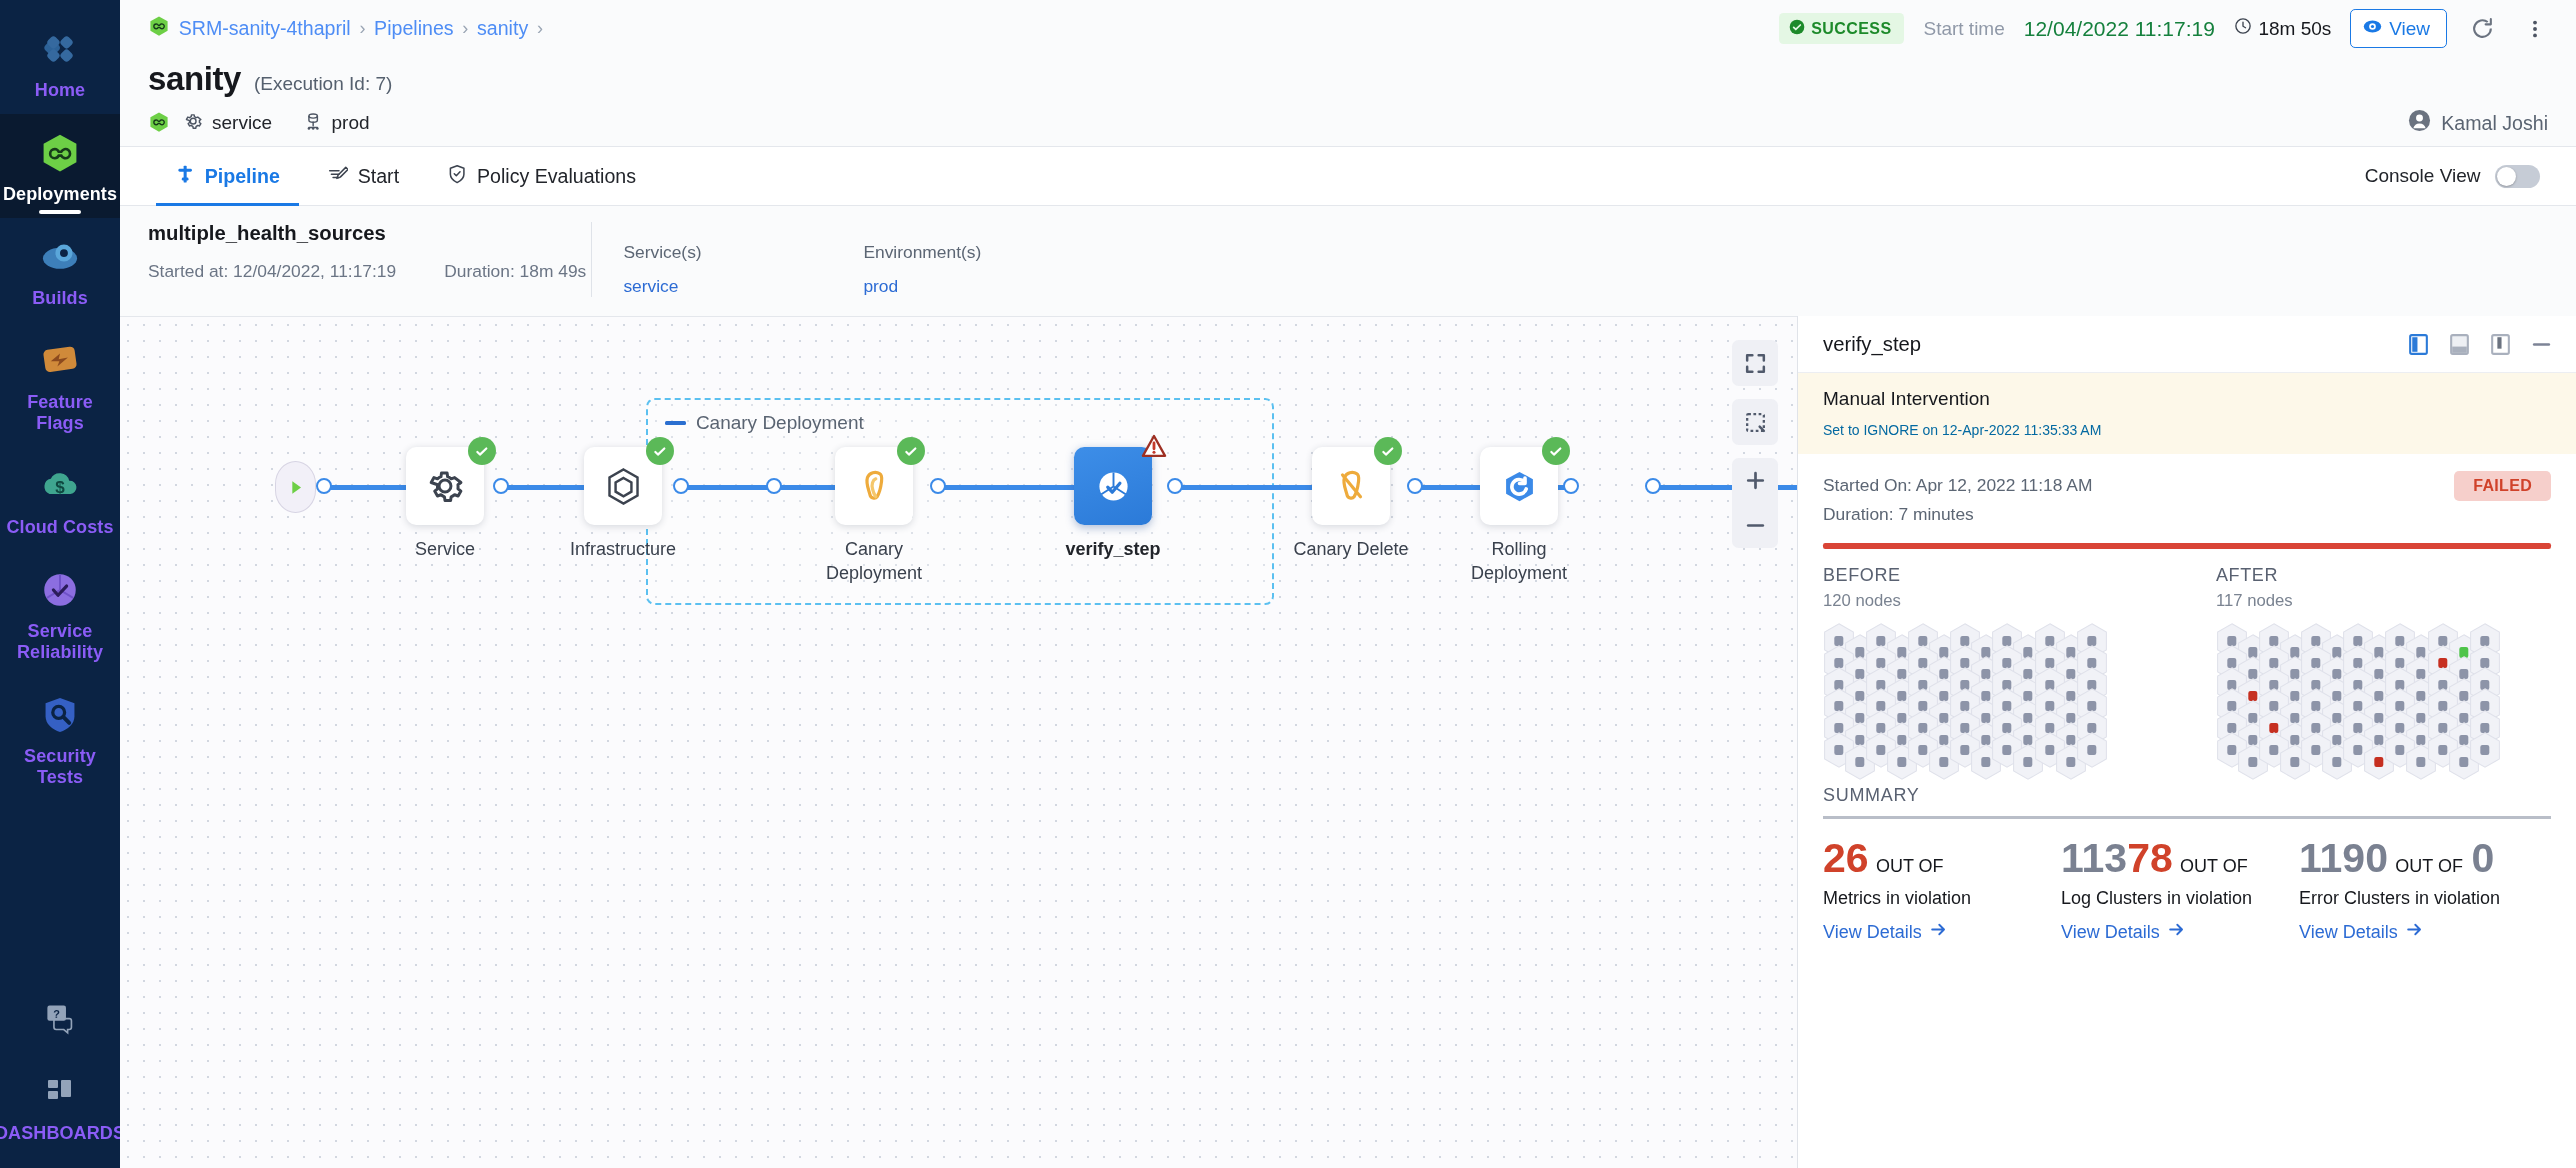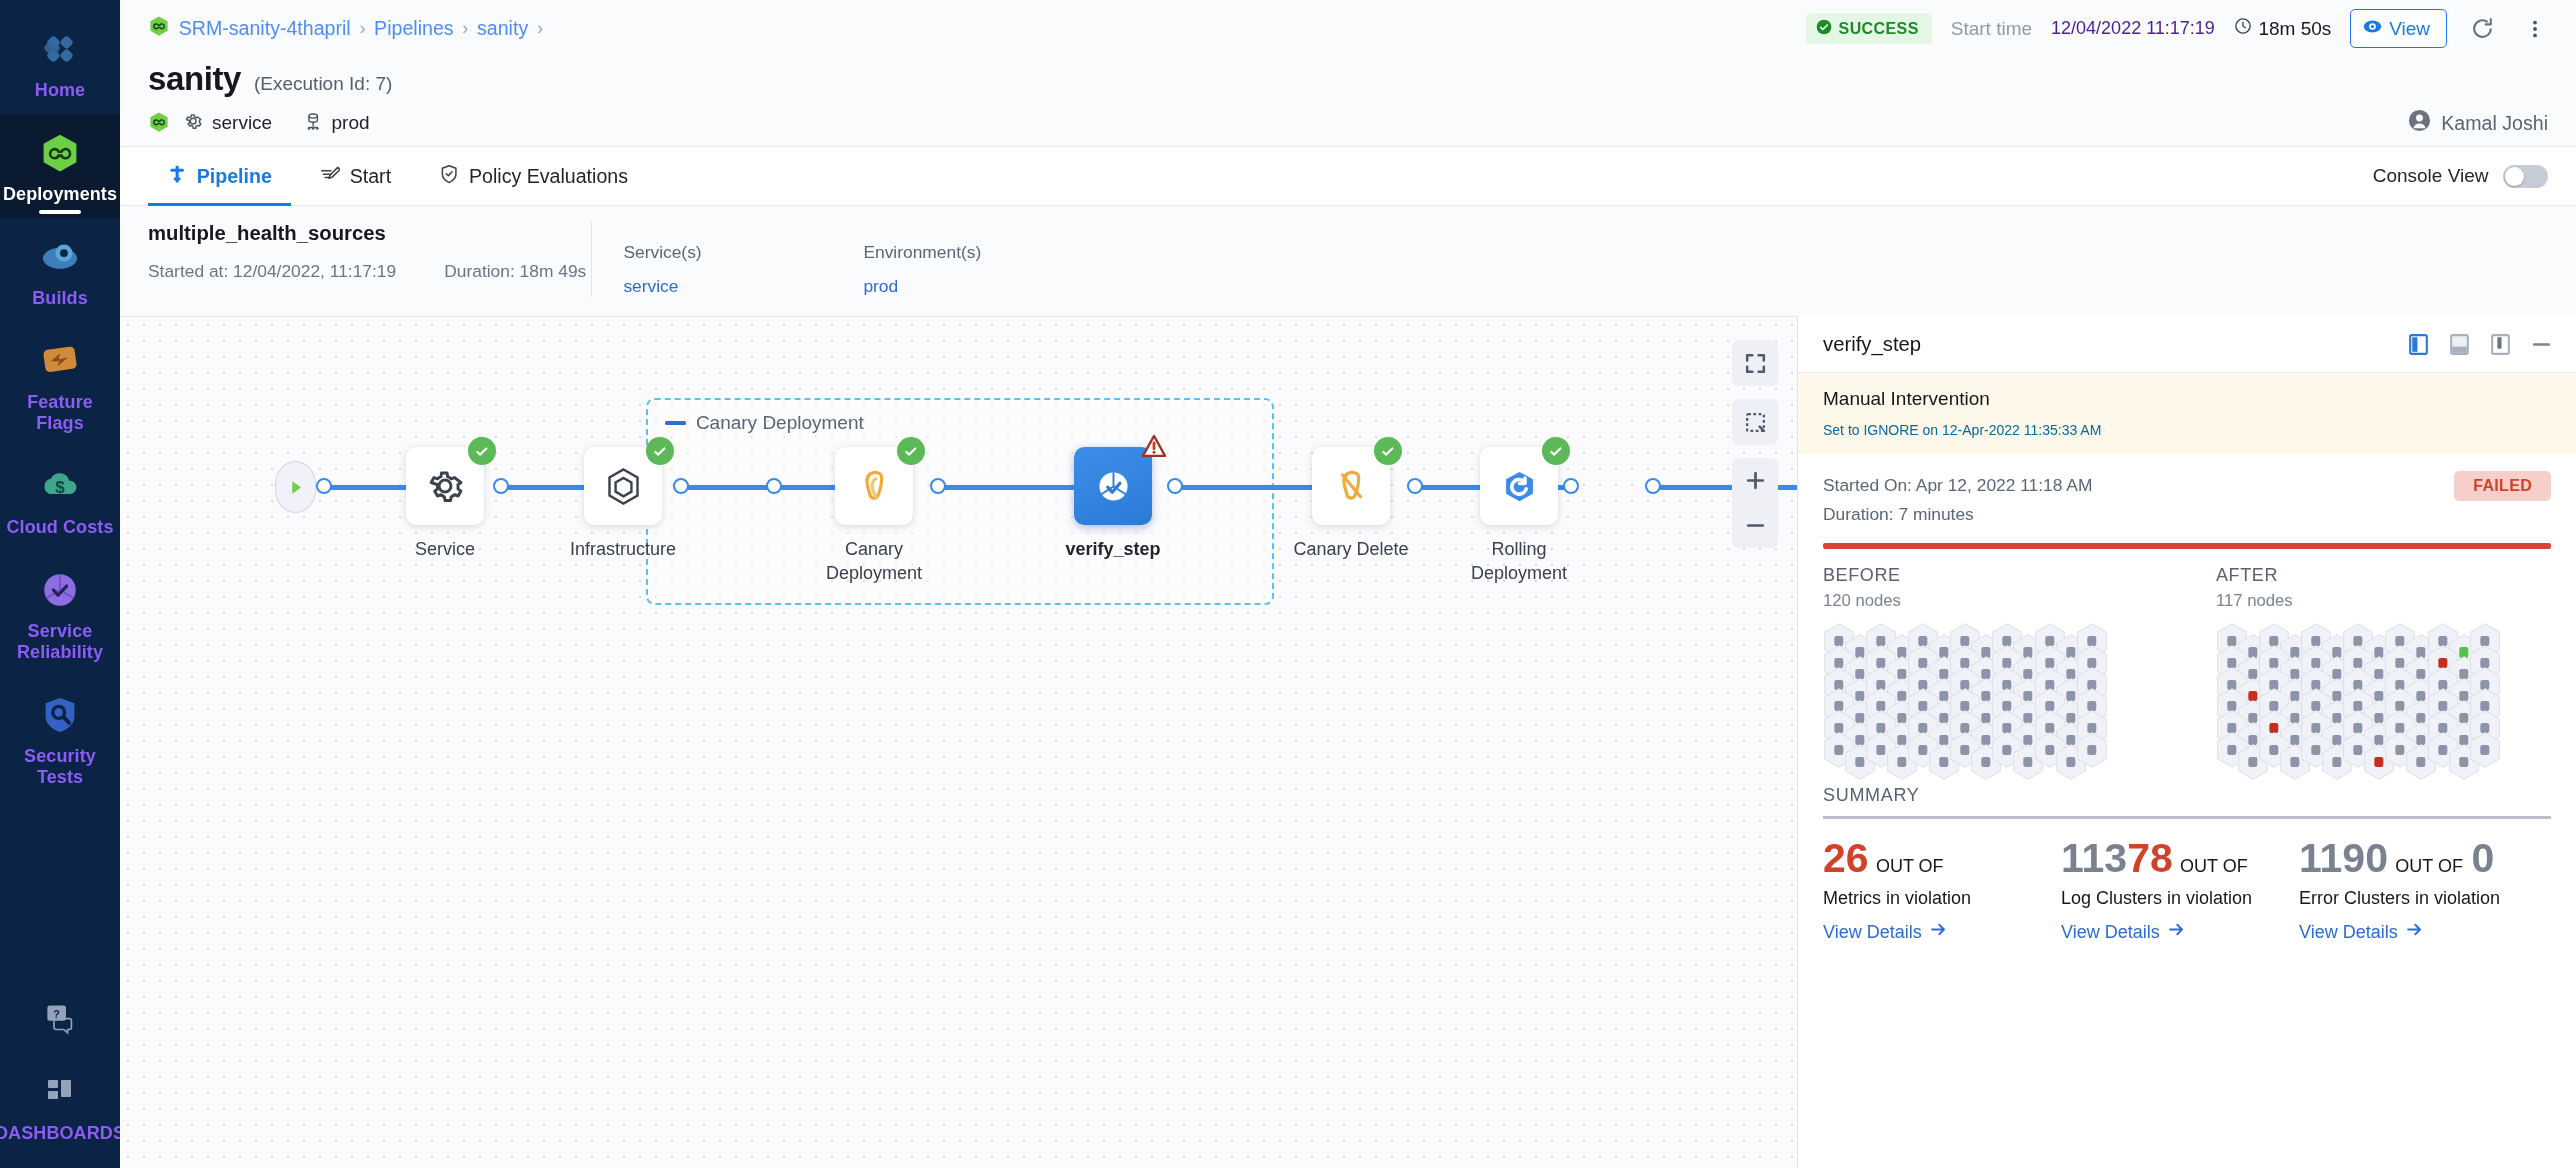--- a/index.html
+++ b/index.html
@@ -44,42 +44,42 @@
   }
   .crumbs { display:flex; align-items:center; gap:8.7px; font-size:19.6px; }
   .crumb-link { color:#4e8df5; cursor:pointer; }
   .crumb-sep { color:#9aa5b4; font-size:18px; }
   .topbar-right { margin-left:auto; display:flex; align-items:center; gap:19px; }
   .pill-success {
     background:#e4f7e4; color:#1d8a2a; font-size:16px; font-weight:700; letter-spacing:0.4px;
     padding:5.1px 13px 5.1px 10.2px; border-radius:4.4px; display:flex; align-items:center; gap:6.5px;
   }
   .meta-lbl { color:#9099a8; font-size:19px; }
-  .meta-val { color:#4c1d95; font-size:18px; }
+  .meta-val { color:#15803d; font-size:21px; }
   .meta-dur { color:#16181d; font-size:19px; display:flex; align-items:center; gap:6.5px; }
   .btn-view {
     border:1.5px solid #1a79e5; color:#1a79e5; background:#fff; border-radius:5.1px;
     padding:6.5px 16px 6.5px 11.6px; font-size:19px; display:flex; align-items:center; gap:7.3px;
     cursor:pointer;
   }
   .icon-btn { width:33px; height:33px; display:flex; align-items:center; justify-content:center; cursor:pointer; }
 
   
   .titlebar { padding:2.9px 28px 0; }
   .title-line { display:flex; align-items:baseline; gap:13px; }
   .pg-title { font-size:33px; font-weight:700; color:#16181d; letter-spacing:-0.4px; }
   .pg-exec { font-size:19px; color:#55606e; }
   .sub-line { display:flex; align-items:center; gap:13px; margin-top:11.6px; padding-bottom:8.7px; }
   .sub-chip { display:flex; align-items:center; gap:8.7px; font-size:19px; color:#22252b; }
   .user-box { margin-left:auto; display:flex; align-items:center; gap:10.2px; font-size:19.6px; color:#5a6472; }
 
   
   .tabs-row {
     display:flex; align-items:center; border-top:0.7px solid #e4e7ec; border-bottom:0.7px solid #e4e7ec;
-    background:#fff; padding:0 28px; height:60px; gap:10.2px;
+    background:#fff; padding:0 36px; height:60px; gap:10.2px;
   }
   .tab {
     display:flex; align-items:center; gap:9.4px; padding:0 19px; height:60px;
     font-size:19.6px; color:#22252b; cursor:pointer; position:relative;
   }
   .tab.active { color:#1a79e5; font-weight:600; }
   .tab.active::after { content:""; position:absolute; left:0; right:0; bottom:0; height:3.6px; background:#1a79e5; }
   .console-wrap { margin-left:auto; display:flex; align-items:center; gap:14.5px; }
   .console-lbl { font-size:19px; color:#22252b; }
   .toggle { width:45px; height:23px; background:#c6ccd6; border-radius:11.6px; position:relative; cursor:pointer; }

